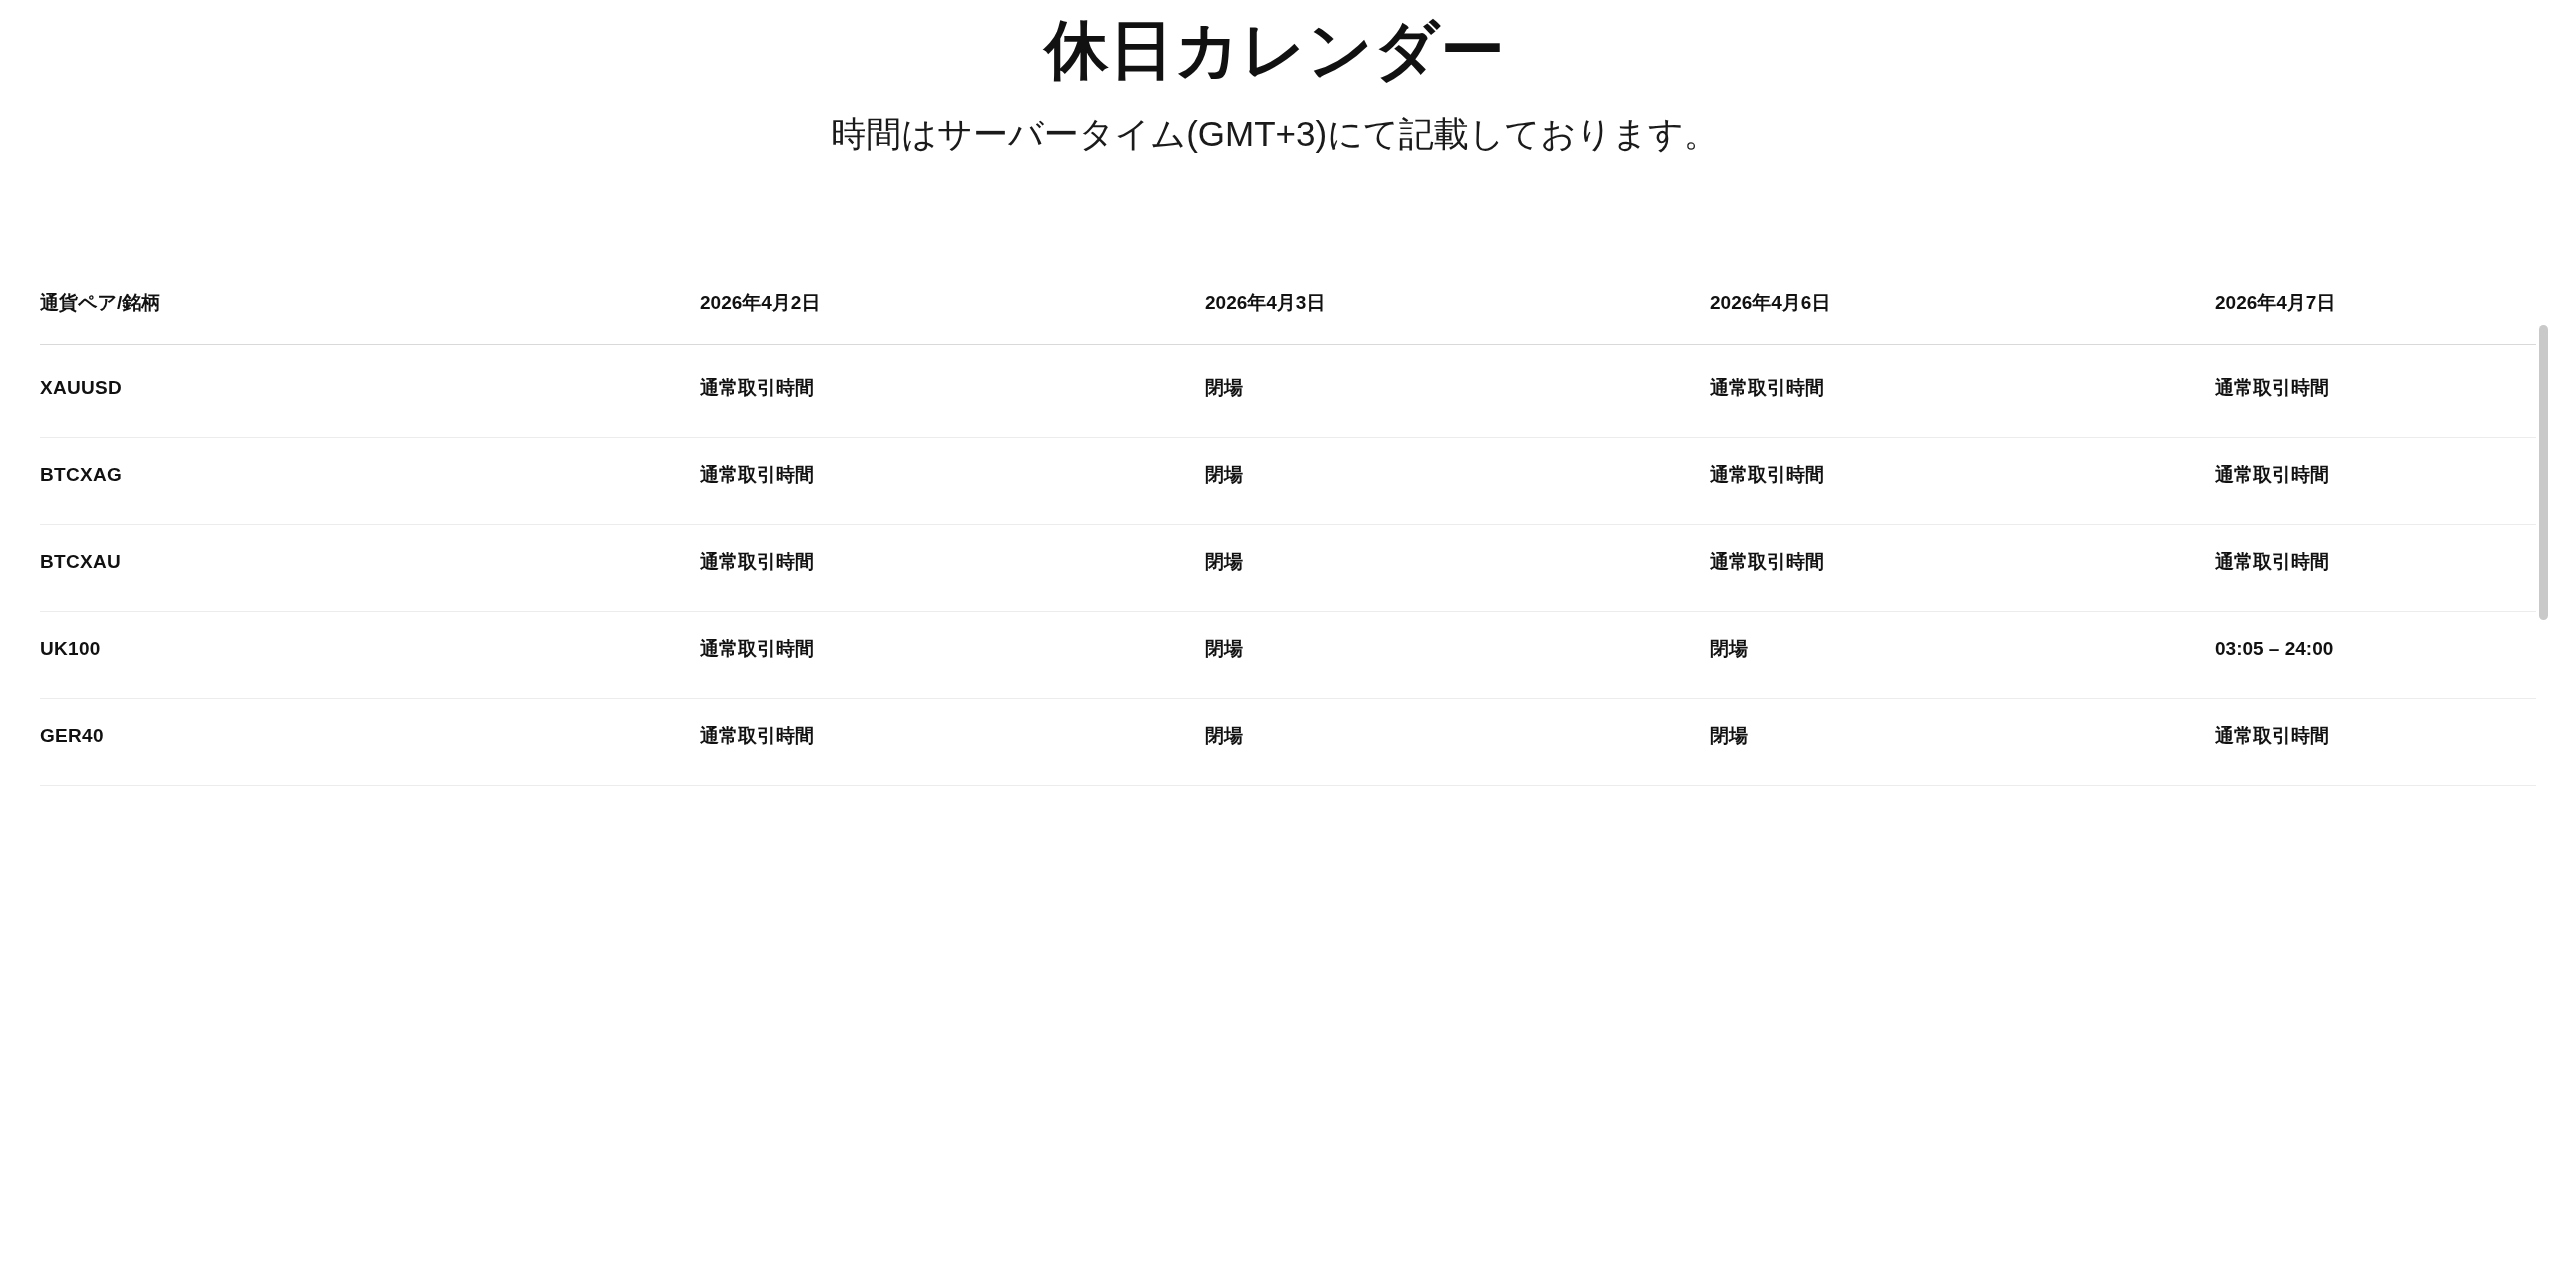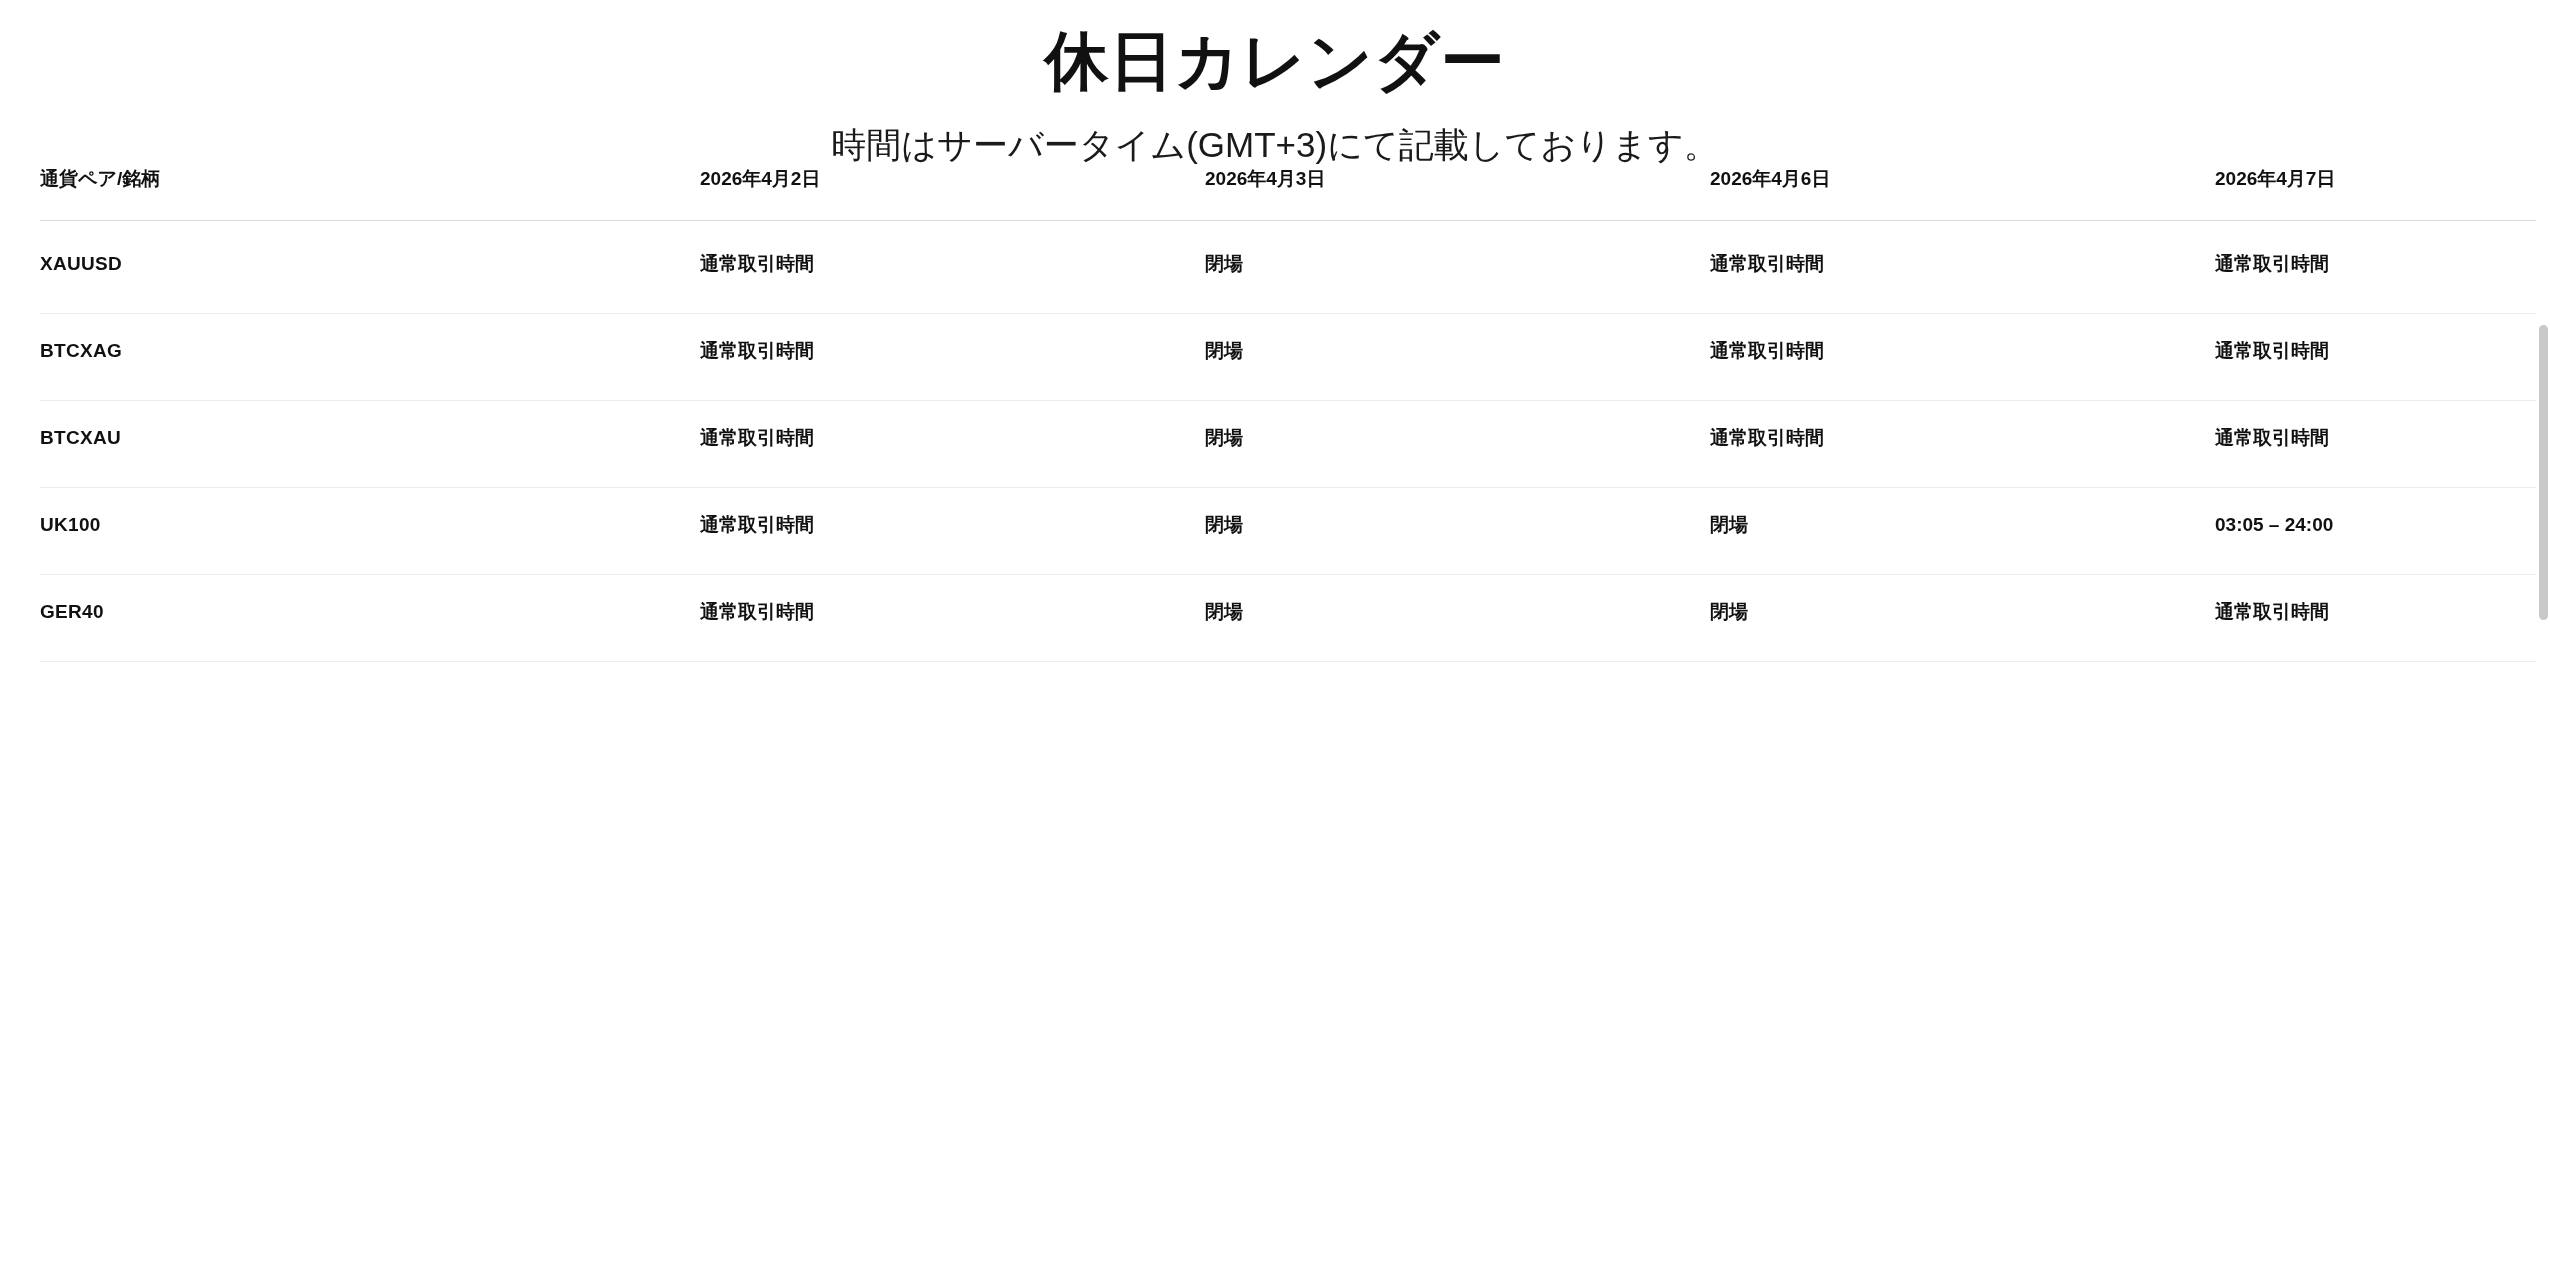--- a/index.html
+++ b/index.html
@@ -26,34 +26,35 @@
   .header-block {
     padding-top: 10px;
     text-align: center;
   }
 
   .page-title {
     font-size: 64px;
     font-weight: 700;
     letter-spacing: 1px;
     line-height: 1.1;
-    margin: 16px;
+    margin: 5px;
     color: #111111;
     text-align: center;
   }
 
   .page-subtitle {
     font-size: 35px;
     font-weight: 400;
     margin: 28px 0 0 0;
     color: #1a1a1a;
     line-height: 1.2;
   }
 
   .table-wrap {
+    margin-top: 135px;
     padding: 0 40px 0 40px;
     box-sizing: border-box;
     width: 2060px;
   }
 
   table.calendar {
     border-collapse: collapse;
     width: 2500px;
     table-layout: fixed;
   }

